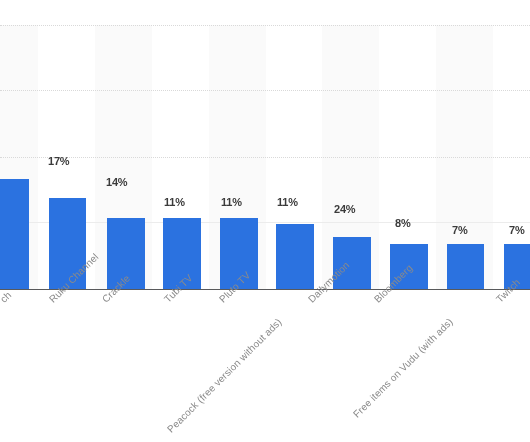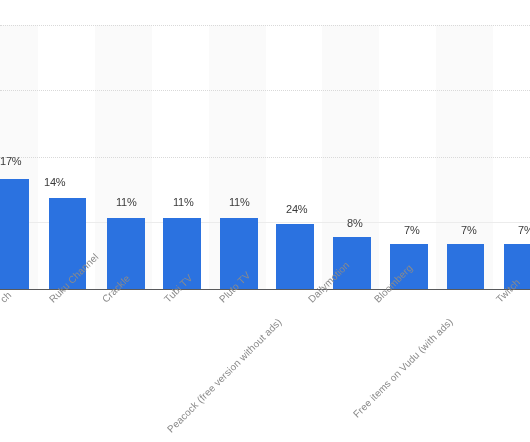--- a/index.html
+++ b/index.html
@@ -60,24 +60,25 @@
 
   
   .bar {
     position: absolute;
     background: #2b72e0;
     bottom: 1px;
   }
   .bar-value {
     position: absolute;
     font-size: 11px;
-    font-weight: normal;
+    font-weight: bold;
     color: #3b3b3b;
     white-space: nowrap;
     letter-spacing: -0.2px;
+    margin-left: 48px;
   }
 
   
   .cat-label {
     position: absolute;
     font-size: 10px;
     color: #8a8a8a;
     white-space: nowrap;
     transform-origin: left top;
     transform: rotate(-45deg);
@@ -107,21 +108,21 @@
     <div class="bar" style="left:107px; width:38px; height:71px;"></div>
     <div class="bar" style="left:163px; width:38px; height:71px;"></div>
     <div class="bar" style="left:220px; width:38px; height:71px;"></div>
     <div class="bar" style="left:276px; width:38px; height:65px;"></div>
     <div class="bar" style="left:333px; width:38px; height:52px;"></div>
     <div class="bar" style="left:390px; width:38px; height:45px;"></div>
     <div class="bar" style="left:447px; width:37px; height:45px;"></div>
     <div class="bar" style="left:504px; width:38px; height:45px;"></div>
 
     <div class="bar-value" style="left:0px;   top:155px;">17%</div>
-    <div class="bar-value" style="left:44px;  top:176px;text-align:right;">14%</div>
+    <div class="bar-value" style="left:58px;  top:176px;text-align:right;">14%</div>
     <div class="bar-value" style="left:116px; top:196px;">11%</div>
     <div class="bar-value" style="left:173px; top:196px;">11%</div>
     <div class="bar-value" style="left:229px; top:196px;">11%</div>
     <div class="bar-value" style="left:286px; top:203px;">24%</div>
     <div class="bar-value" style="left:347px; top:217px;">8%</div>
     <div class="bar-value" style="left:404px; top:224px;">7%</div>
     <div class="bar-value" style="left:461px; top:224px;">7%</div>
     <div class="bar-value" style="left:518px; top:224px;">7%</div>
 
     <div id="x-axis-line"></div>

